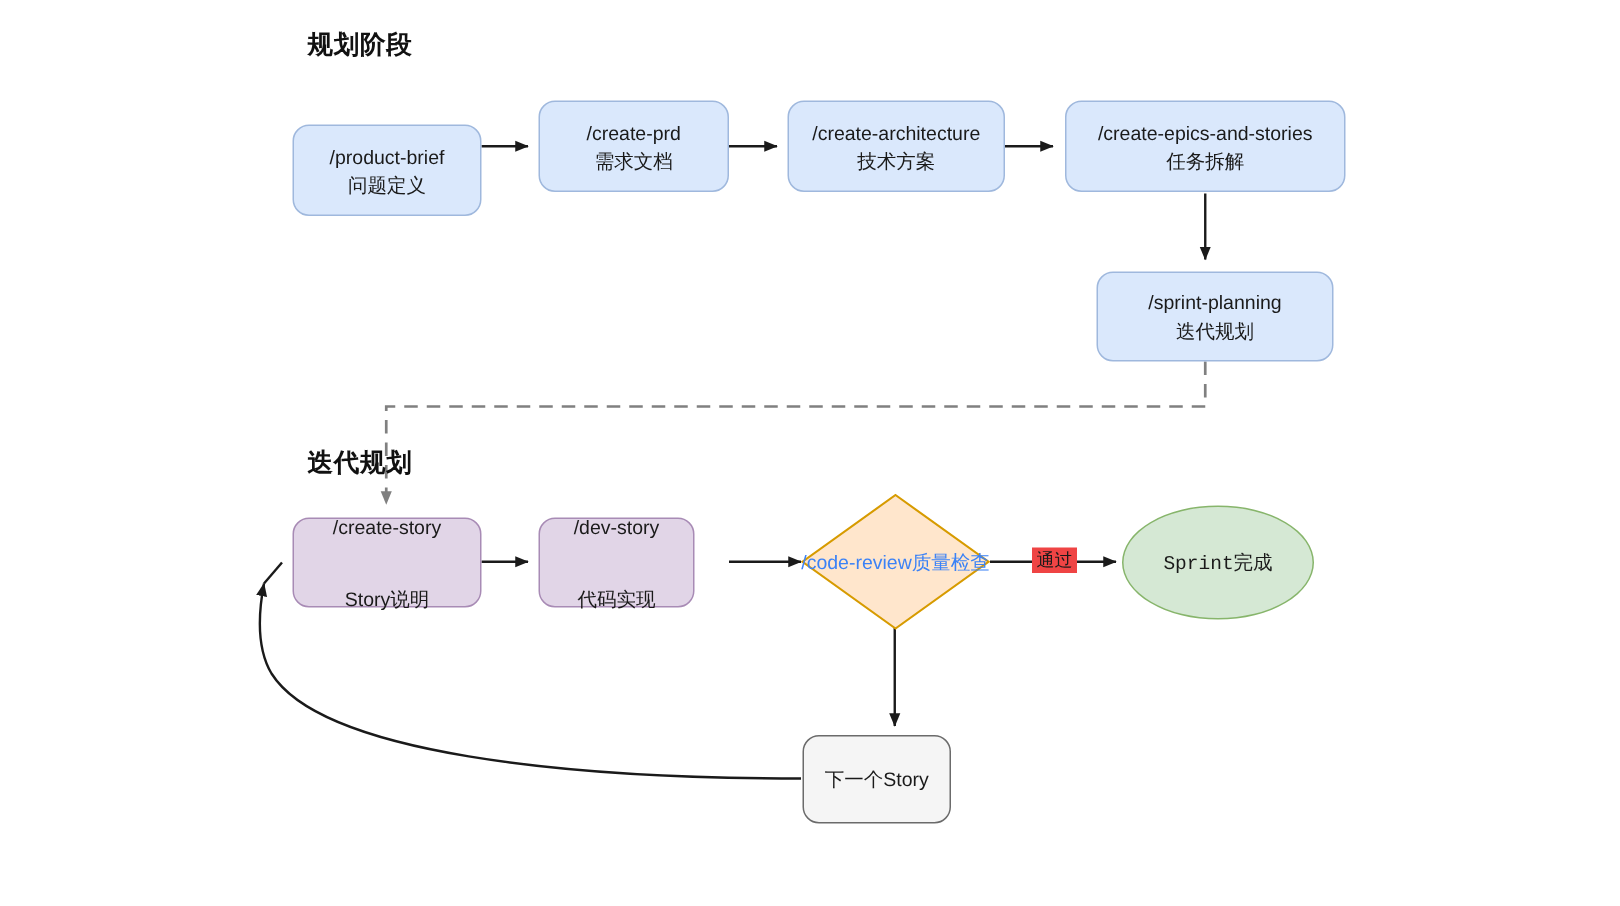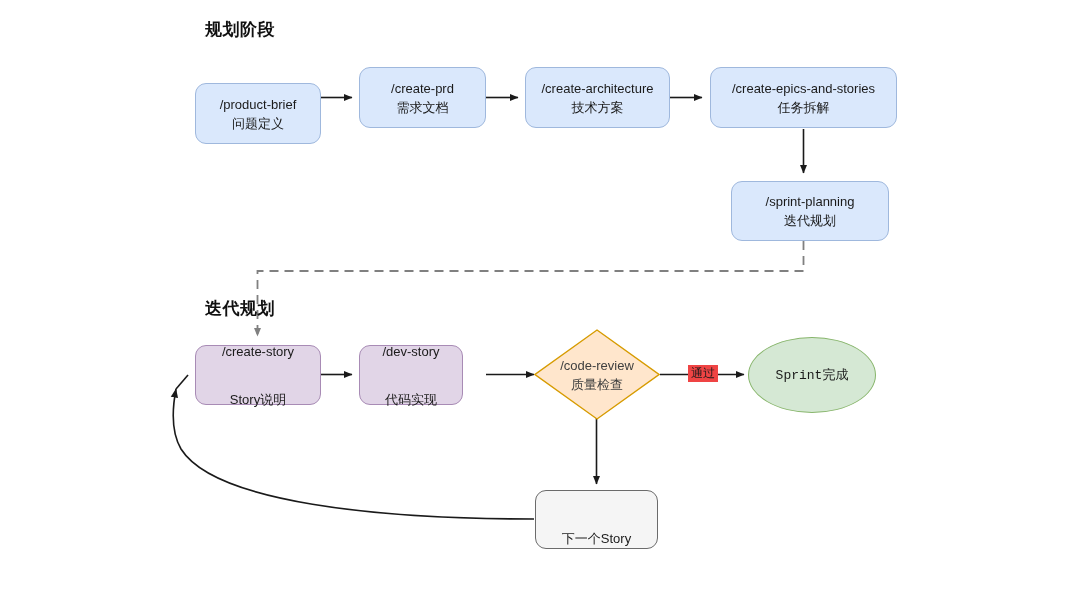--- a/index.html
+++ b/index.html
@@ -70,27 +70,27 @@
     left: 0;
     top: 0;
   }
   .diamond-label {
     position: absolute;
     left: 0;
     top: 0;
     width: 100%;
     height: 100%;
     display: flex;
-    flex-direction: column;
+    flex-direction: row;
     align-items: center;
     justify-content: center;
     text-align: left;
     font-size: 13px;
     line-height: 19px;
-    color: #404040;
+    color: #3b82f6;
   }
   .phase-title {
     position: absolute;
     font-size: 17px;
     font-weight: bold;
     color: #111111;
     letter-spacing: 0.5px;
     white-space: nowrap;
   }
   .edge-label {
@@ -182,19 +182,19 @@
     <div class="diamond-label">
       <span class="l1">/code-review</span>
       <span class="l2">质量检查</span>
     </div>
   </div>
 
   <div class="node ellipse" style="left:748px; top:337px; width:128px; height:76px;">
     <span class="l1">Sprint完成</span>
   </div>
 
-  <div class="node rounded gray" style="left:535px; top:490px; width:123px; height:59px;justify-content:flex-end;">
+  <div class="node rounded gray" style="left:535px; top:490px; width:99px; height:59px;">
     <span class="l1">下一个Story</span>
   </div>
 
   <div class="edge-label" style="left:688px; top:365px;">通过</div>
 
 </div>
 
 </body></html>

